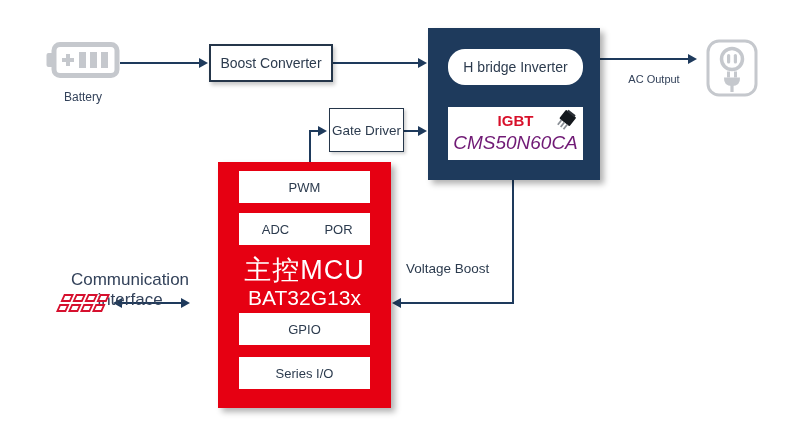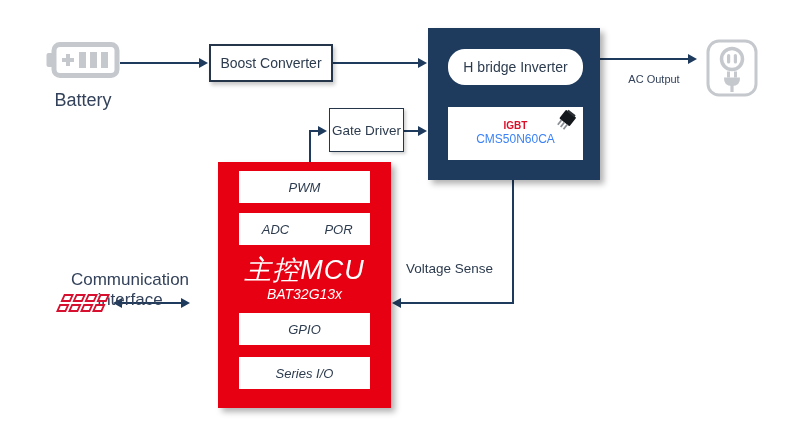--- a/index.html
+++ b/index.html
@@ -23,41 +23,41 @@
     position:absolute;left:428px;top:28px;width:172px;height:152px;z-index:2;
     background:#1e3a5c;box-shadow:4px 4px 6px rgba(0,0,0,.3);
   }
   .navy .panel{
     position:absolute;left:20px;width:135px;background:#ffffff;
     display:flex;align-items:center;justify-content:center;flex-direction:column;
     box-sizing:border-box;text-align:center;
   }
   .hbridge{top:21px;height:36px;font-size:14px;border-radius:17px;}
   .igbtbox{top:79px;height:53px;line-height:1.25;}
-  .igbt-name{color:#d8102a;font-weight:bold;font-size:10px;}
-  .igbt-part{color:#3b82f6;font-size:12px;}
+  .igbt-name{color:#d8102a;font-weight:bold;font-size:15px;}
+  .igbt-part{color:#701a75;font-size:19px;font-style:italic;}
   .chip{position:absolute;right:2px;top:1px;}
   
   .mcu{
     position:absolute;left:218px;top:162px;width:173px;height:246px;z-index:2;
-    background:#e60012;box-shadow:4px 4px 6px rgba(0,0,0,.3);font-style:italic;
+    background:#e60012;box-shadow:4px 4px 6px rgba(0,0,0,.3);
   }
   .mcu .blk{
     position:absolute;background:#ffffff;display:flex;align-items:center;justify-content:center;
     font-size:13px;color:#2c3b4e;box-sizing:border-box;
   }
   .blk-pwm{left:21px;top:9px;width:131px;height:32px;}
   .blk-adc{left:21px;top:51px;width:73px;height:32px;}
   .blk-por{left:89px;top:51px;width:63px;height:32px;}
   .blk-gpio{left:21px;top:151px;width:131px;height:32px;}
   .blk-serial{left:21px;top:195px;width:131px;height:32px;}
   .mcu-name{position:absolute;left:0;top:90px;width:100%;text-align:center;color:#ffffff;font-size:27px;letter-spacing:1px;}
-  .mcu-part{position:absolute;left:0;top:124px;width:100%;text-align:center;color:#ffffff;font-size:14px;}
+  .mcu-part{position:absolute;left:0;top:124px;width:100%;text-align:center;color:#ffffff;font-size:21px;}
   
-  .lbl{position:absolute;z-index:2;font-size:18px;color:#33425a;}
+  .lbl{position:absolute;z-index:2;font-size:12px;color:#33425a;}
   .lbl-battery{left:46px;top:90px;width:74px;text-align:center;}
   .lbl-ac{left:608px;top:73px;width:92px;text-align:center;font-size:11px;}
   .lbl-comm{left:40px;top:270px;width:180px;text-align:center;font-size:17px;}
   .lbl-sense{left:406px;top:260px;font-size:13.5px;line-height:17px;color:#2c3b4e;}
   
   .icon{position:absolute;z-index:2;}
   .battery-icon{left:46px;top:42px;}
   .plug-icon{left:706px;top:39px;}
   
   .fpc{
@@ -172,16 +172,16 @@
       <div class="cell"></div>
     <div class="cell"></div>
       <div class="cell"></div>
     <div class="cell"></div>
       <div class="cell"></div>
     <div class="cell"></div>
       <div class="cell"></div>
   </div>
 
   <div class="lbl lbl-sense">
-    <div>Voltage Sense</div>
+    <div>Voltage Boost</div>
   </div>
 
 </div>
 
 </body></html>

